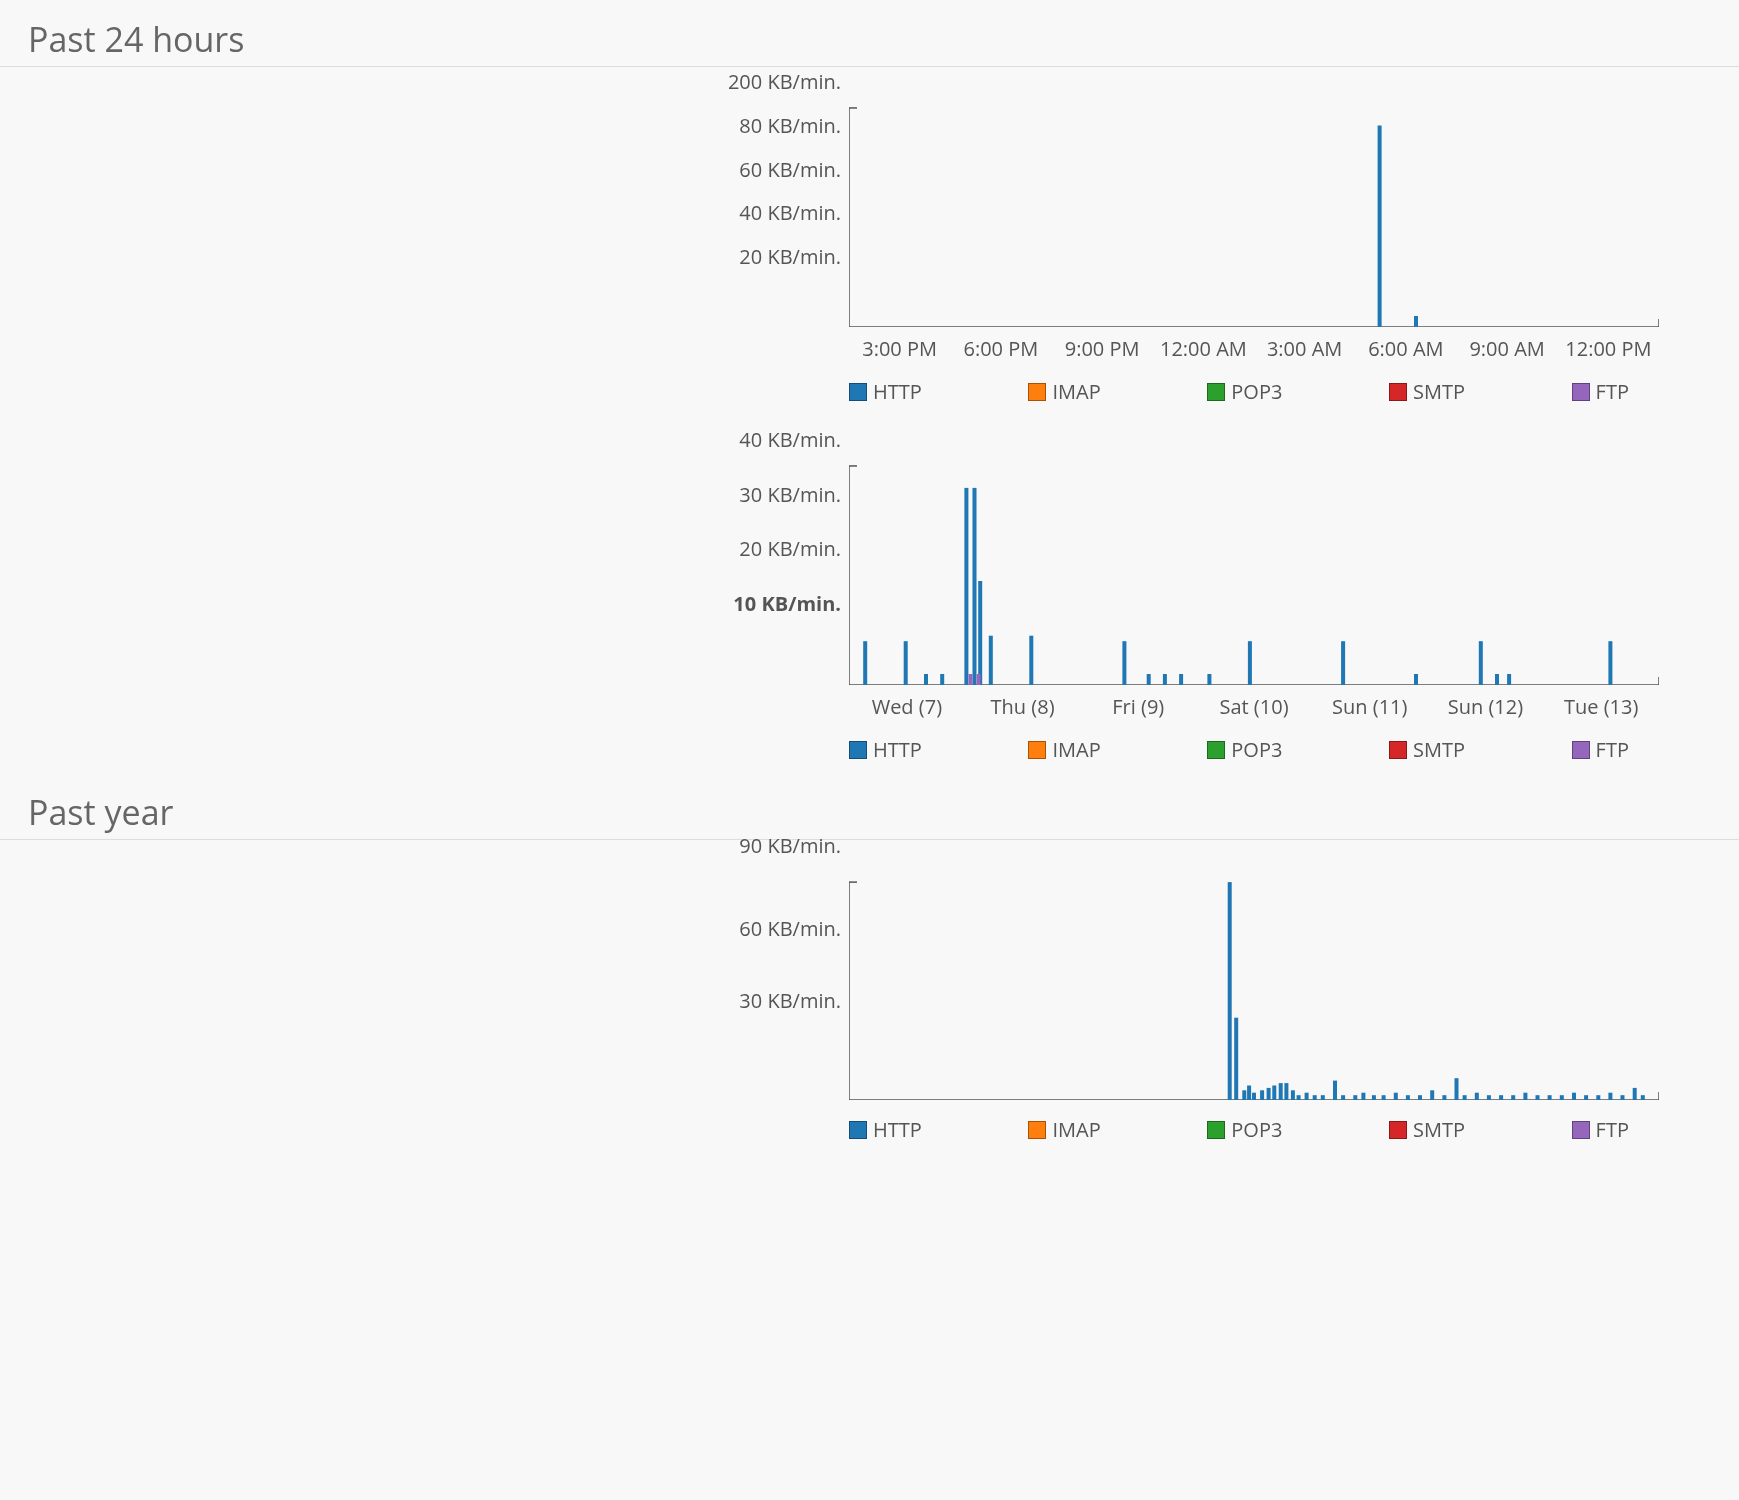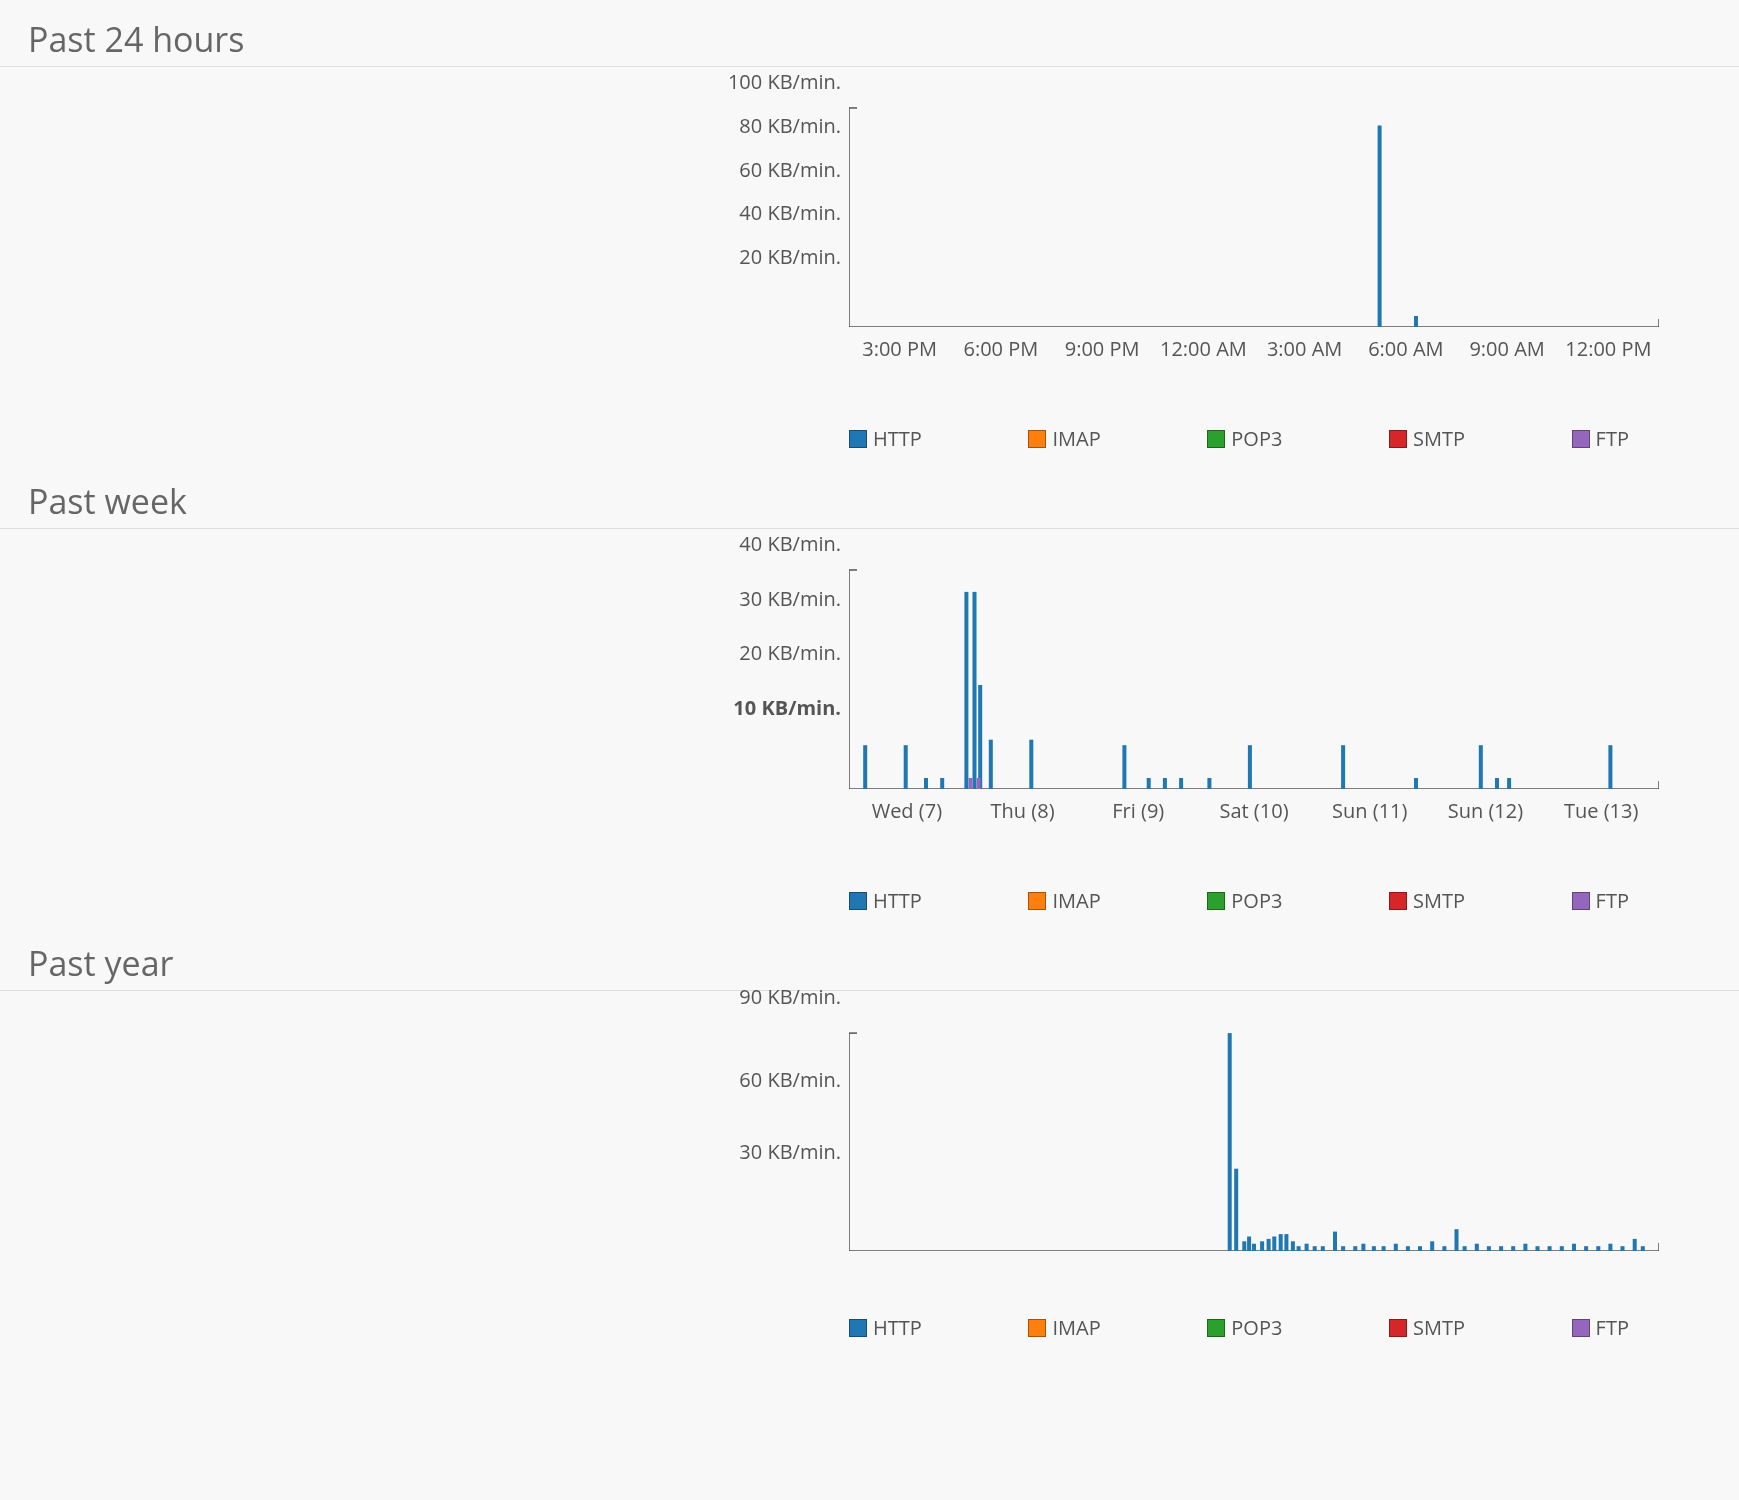--- a/index.html
+++ b/index.html
@@ -72,21 +72,20 @@
     display: flex;
     justify-content: space-between;
     padding: 16px 30px 0 0;
     font-size: 20px;
     color: #555;
   }
   .legend-item {
     display: flex;
     align-items: center;
     gap: 6px;
-    margin-top: 47px;
   }
   .legend-swatch {
     width: 18px;
     height: 18px;
     border: 1px solid rgba(0,0,0,0.35);
     box-sizing: border-box;
   }
 </style>
 </head>
 <body>
@@ -96,21 +95,21 @@
   <div class="section">
     <h2 class="section-title">Past 24 hours</h2>
     <div class="chart-outer">
       <div class="chart-block">
         <div class="chart-row">
           <div class="y-axis" style="height: 230px;">
               <div class="y-tick" style="bottom: 43.8095px;">20 KB/min.</div>
               <div class="y-tick" style="bottom: 87.619px;">40 KB/min.</div>
               <div class="y-tick" style="bottom: 131.429px;">60 KB/min.</div>
               <div class="y-tick" style="bottom: 175.238px; margin-top: 6px;">80 KB/min.</div>
-              <div class="y-tick" style="bottom: 219.048px;">100 KB/min.</div>
+              <div class="y-tick" style="bottom: 219.048px;">200 KB/min.</div>
             </div>
           <div class="plot-wrap">
             <svg class="plot-svg" width="810" height="230" viewBox="0 0 810 230">
                 <line x1="0" y1="10.952380952380963" x2="0" y2="230" stroke="#555" stroke-width="1.5"></line>
                 <line x1="0" y1="10.952380952380963" x2="8" y2="10.952380952380963" stroke="#555" stroke-width="1.5"></line>
                 <line x1="0" y1="186.1904761904762" x2="0" y2="186.1904761904762" stroke="#555" stroke-width="1.5"></line>
                 <line x1="0" y1="186.1904761904762" x2="-6" y2="186.1904761904762" stroke="#555" stroke-width="1.5"></line>
                 <line x1="0" y1="142.38095238095238" x2="0" y2="142.38095238095238" stroke="#555" stroke-width="1.5"></line>
                 <line x1="0" y1="142.38095238095238" x2="-6" y2="142.38095238095238" stroke="#555" stroke-width="1.5"></line>
                 <line x1="0" y1="98.57142857142858" x2="0" y2="98.57142857142858" stroke="#555" stroke-width="1.5"></line>
@@ -172,21 +171,20 @@
             <div class="legend-item">
               <span class="legend-swatch" style="background: rgb(148, 103, 189);"></span>
               <span>FTP</span>
             </div>
           </div>
       </div>
     </div>
   </div>
 
   <div class="section">
-    <h2 class="section-title">Past week</h2>
     <div class="chart-outer">
       <div class="chart-block">
         <div class="chart-row">
           <div class="y-axis" style="height: 230px;">
               <div class="y-tick" style="bottom: 54.7619px; font-weight: bold;">10 KB/min.</div>
               <div class="y-tick" style="bottom: 109.524px;">20 KB/min.</div>
               <div class="y-tick" style="bottom: 164.286px;">30 KB/min.</div>
               <div class="y-tick" style="bottom: 219.048px;">40 KB/min.</div>
             </div>
           <div class="plot-wrap">

